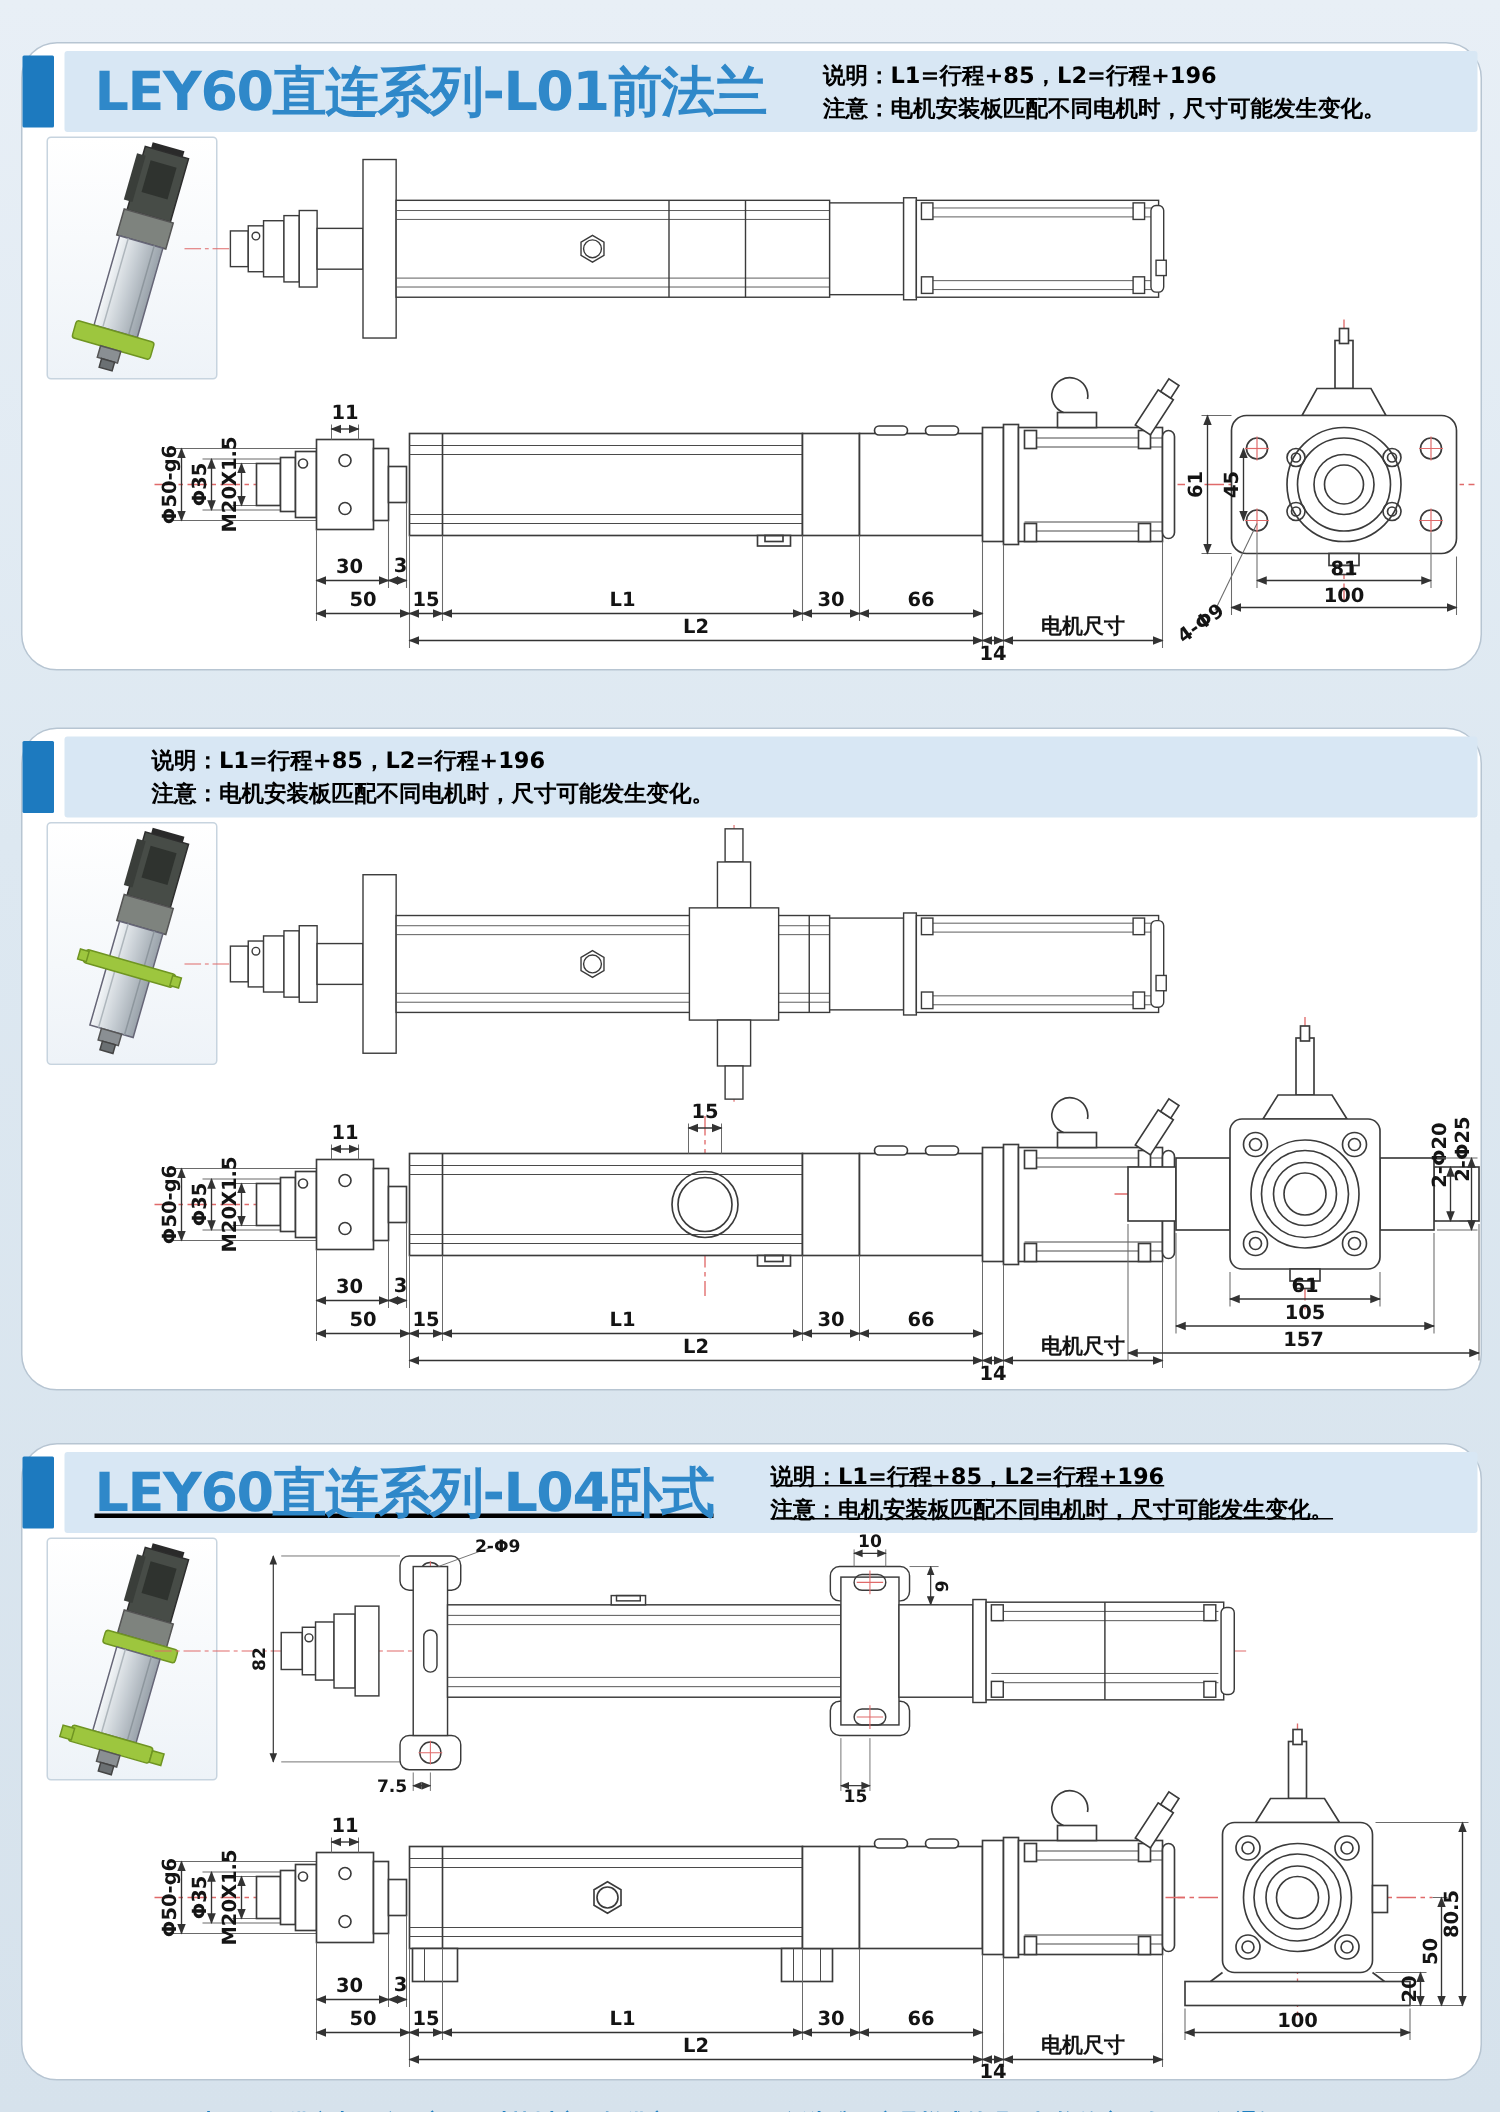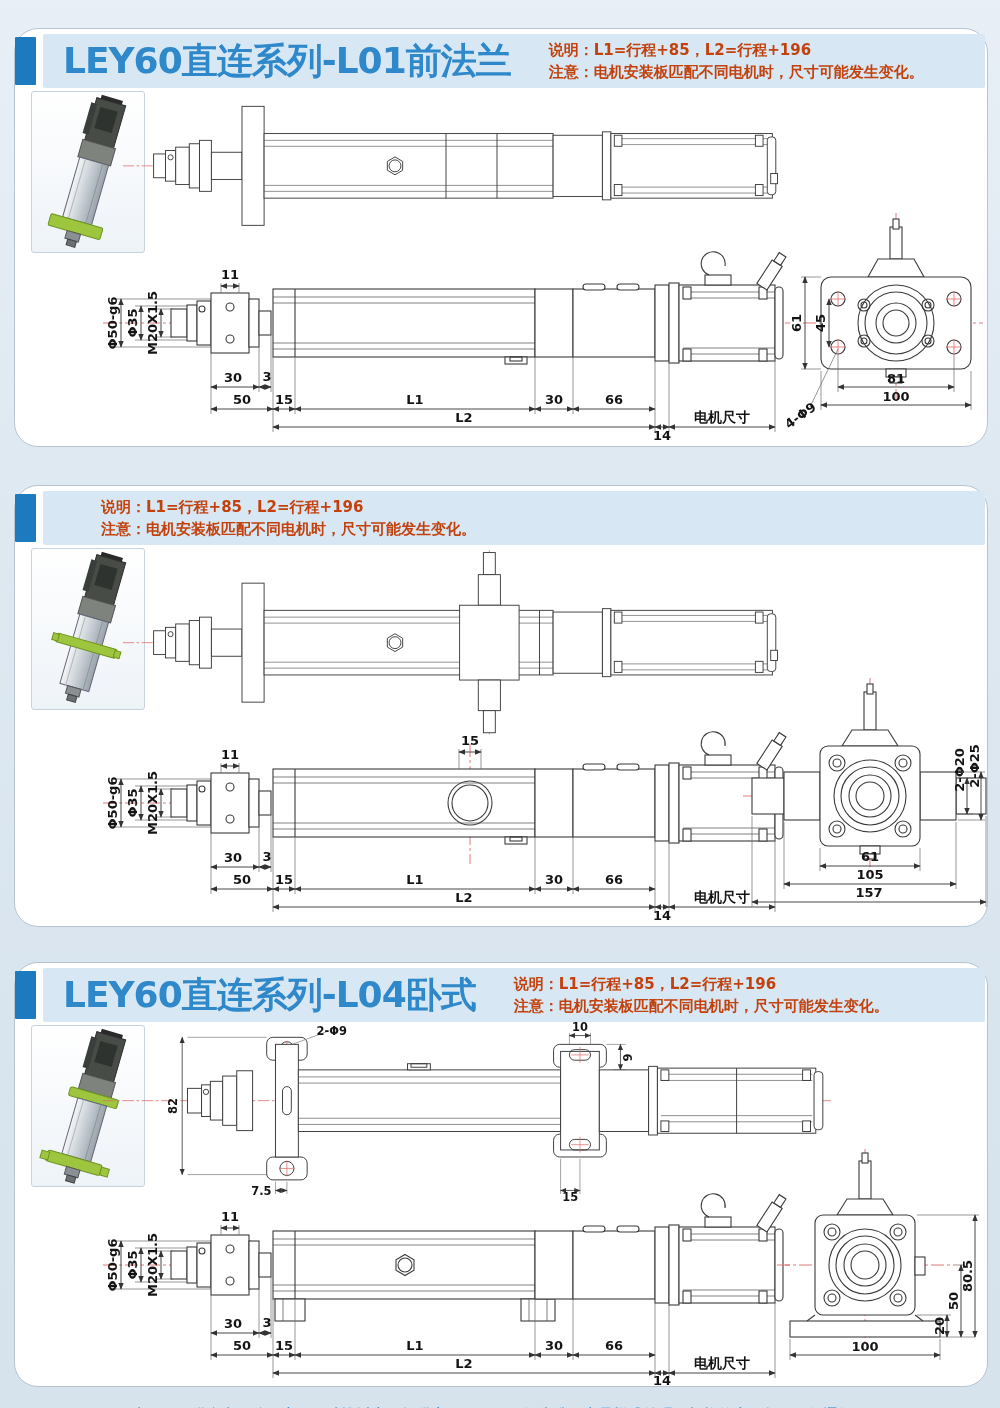--- a/index.html
+++ b/index.html
@@ -6,21 +6,21 @@
   .page{position:relative;width:1000px;height:1408px;overflow:hidden;
     background:linear-gradient(180deg,#e8eff6 0%,#dde8f1 40%,#d6e2ec 100%);
     font-family:"DejaVu Sans",sans-serif;}
   .card{position:absolute;left:14px;width:972px;background:#ffffff;
     border:1px solid #b7c5d2;border-radius:24px;}
   .card-header{display:flex;align-items:stretch;padding-top:5px;}
   .accent{width:21px;height:48px;background:#1d7abf;margin-top:3px;border-radius:1px;}
   .strip{flex:1;margin-left:7px;margin-right:2px;background:#d8e7f4;height:54px;
     display:flex;align-items:center;padding:0 14px 0 20px;border-radius:2px;}
   .title{font-size:36px;font-weight:800;color:#2f88c9;letter-spacing:-1px;white-space:nowrap;}
-  .notes{margin-left:38px;font-size:15px;font-weight:700;color:#c2410c;line-height:1.5;white-space:nowrap;}
+  .notes{margin-left:38px;font-size:15px;font-weight:700;color:#000000;line-height:1.5;white-space:nowrap;}
   .thumb{position:absolute;left:16px;top:62px;width:112px;height:160px;
     background:linear-gradient(180deg,#ffffff,#eef3f8);border:1px solid #c7d4df;border-radius:3px;}
   .drawing{position:absolute;left:0;top:58px;}
   .footer{position:absolute;left:0;right:0;top:1378px;text-align:center;
     font-size:15px;font-weight:700;color:#1e7fc0;margin-top:28px;}
   
   .ln{fill:#fff;stroke:#3b3b3b;stroke-width:1.1;}
   .lnn{fill:none;stroke:#3b3b3b;stroke-width:1.1;}
   .thin{fill:none;stroke:#4a4a4a;stroke-width:.7;}
   .cl{stroke:#e06a6a;stroke-width:.9;stroke-dasharray:13 3 3 3;fill:none;}
@@ -462,21 +462,21 @@
       <line class="dim" x1="952" y1="234" x2="952" y2="270"></line>
       <text class="dt" x="949" y="226" transform="rotate(-90 949 226)" text-anchor="start">2-Φ20</text>
       <line class="ext" x1="943" y1="228" x2="970" y2="228"></line>
           <line class="ext" x1="943" y1="276" x2="970" y2="276"></line>
       <line class="dim" x1="966" y1="228" x2="966" y2="276"></line>
       <text class="dt" x="964" y="222" transform="rotate(-90 964 222)" text-anchor="start">2-Φ25</text>
     </g>
   </svg>
 </section>
 
-<section class="card" style="top:962px;height:423px;">
+<section class="card" style="top:962px;height:423px;text-decoration:underline;">
   <div class="card-header">
     <div class="accent"></div>
     <div class="strip">
       <div class="title">LEY60直连系列-L04卧式</div>
       <div class="notes">
         <div>说明：L1=行程+85，L2=行程+196</div>
         <div>注意：电机安装板匹配不同电机时，尺寸可能发生变化。</div>
       </div>
     </div>
   </div>

